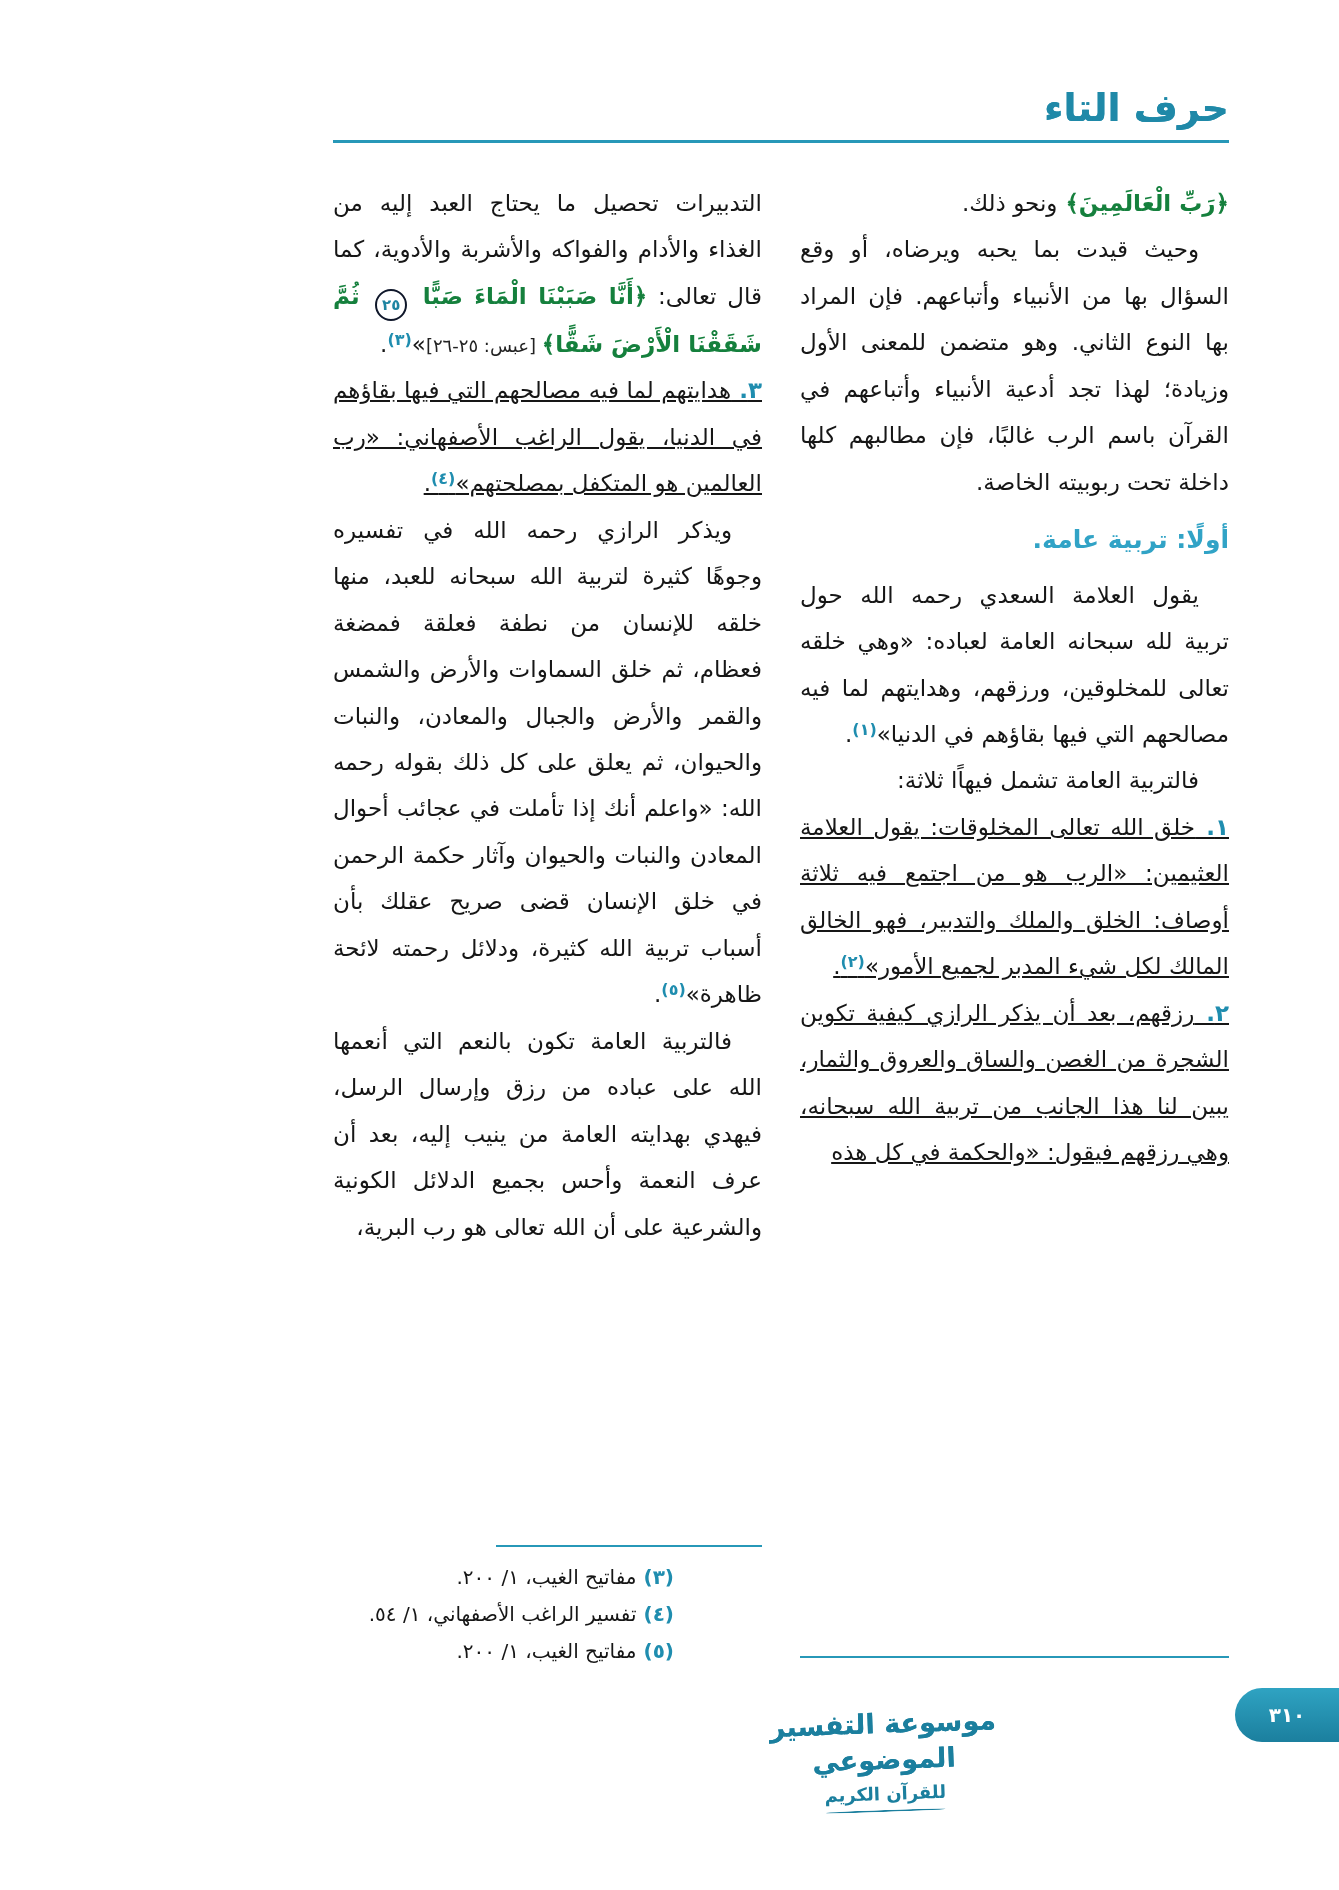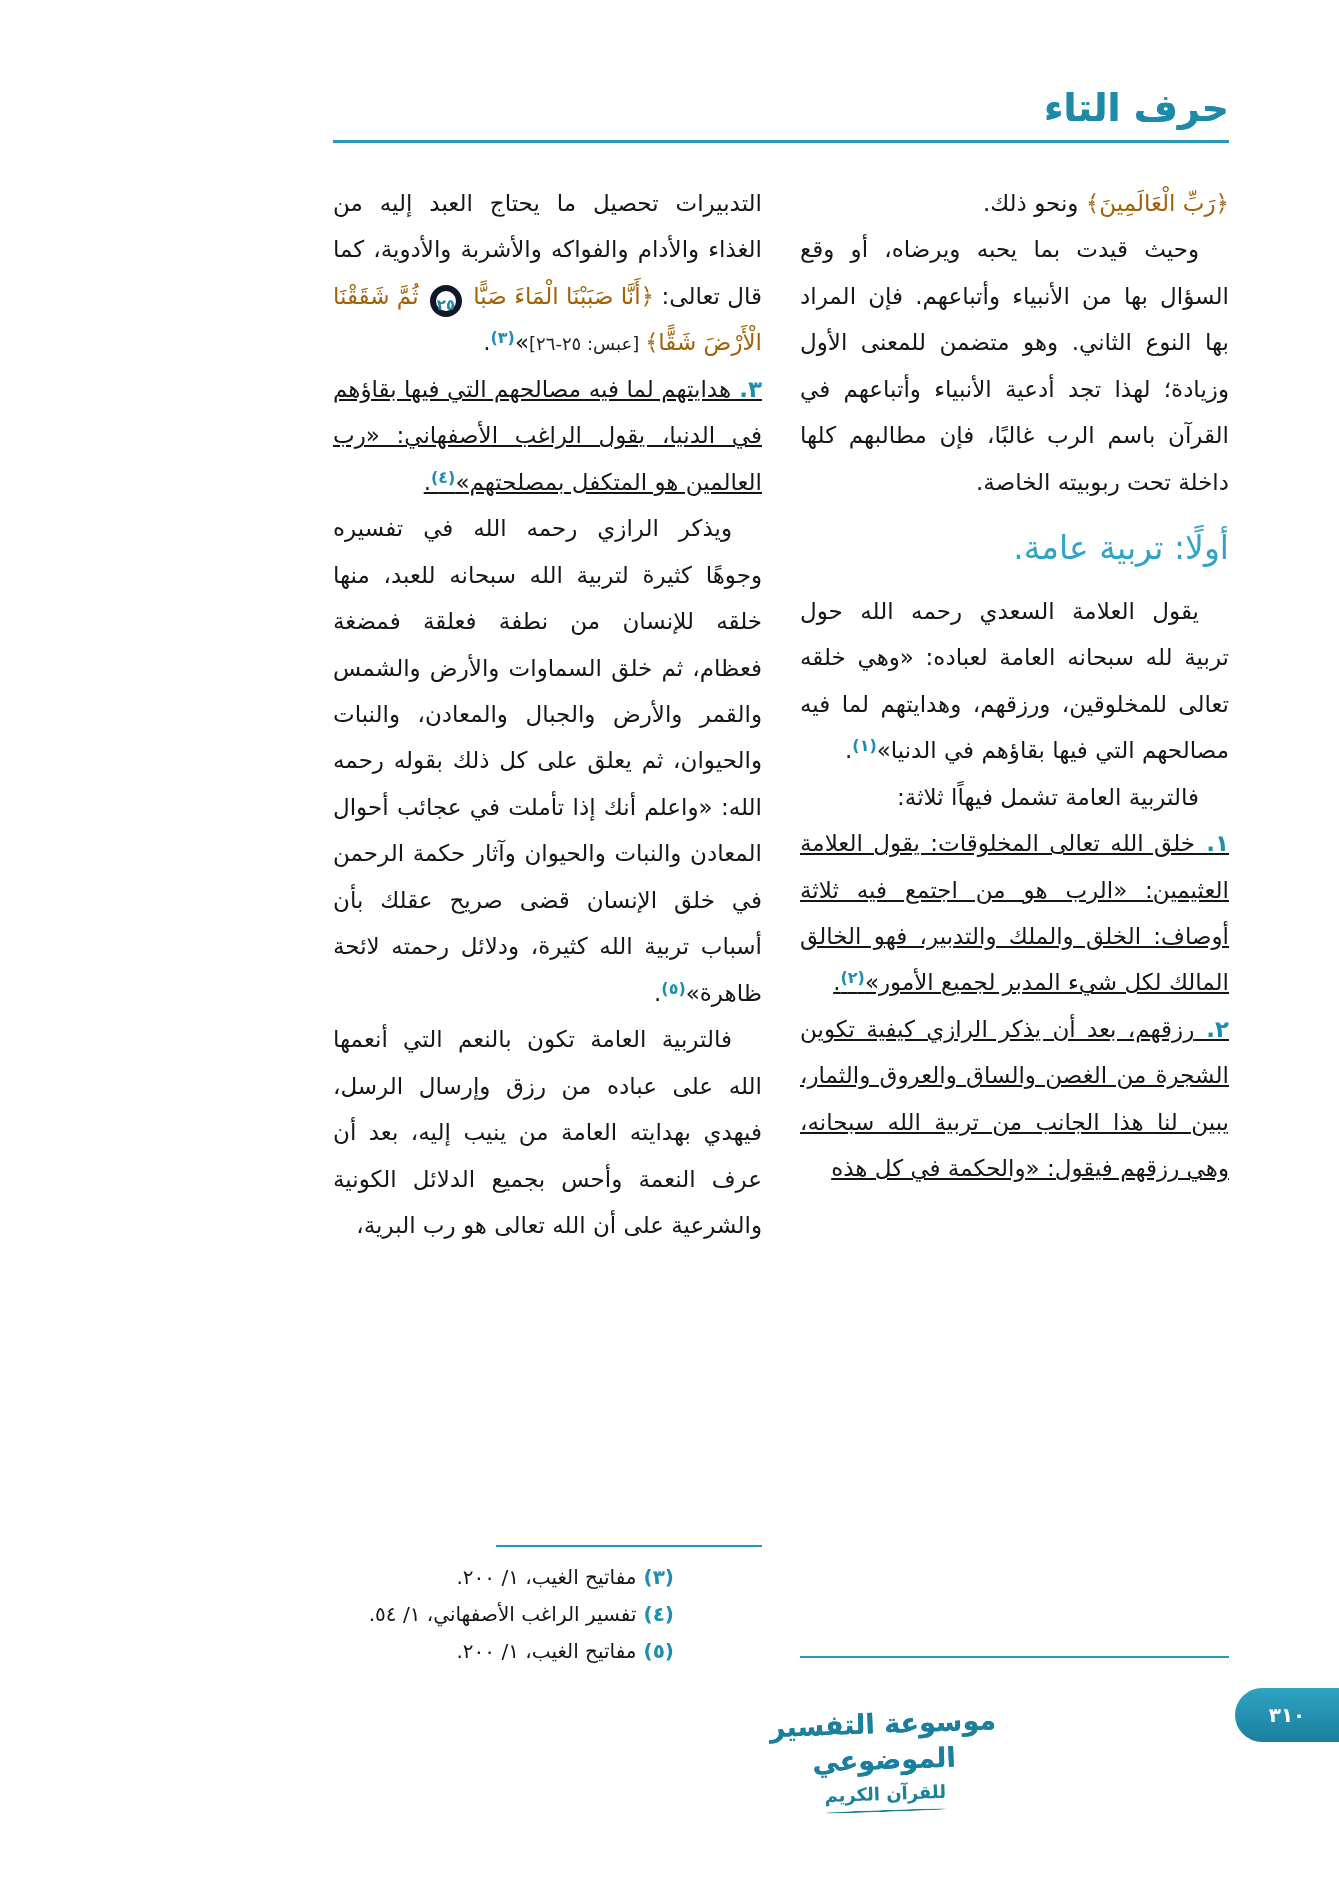--- a/index.html
+++ b/index.html
@@ -42,33 +42,33 @@
     font-size: 23px;
     line-height: 2.02;
     text-align: justify;
   }
   .para { margin: 0; text-indent: 30px; }
   .para.noindent { text-indent: 0; }
   .list-item { text-indent: 0; text-decoration: underline; }
   .heading {
     margin: 10px 0 6px 0;
     color: #31a3c6;
-    font-weight: normal;
-    font-size: 33px;
+    font-weight: bold;
+    font-size: 25px;
     text-indent: 0;
   }
   .run-num   { color: #1f8daf; font-weight: bold; }
-  .run-quran { color: #a16207; font-weight: normal; }
+  .run-quran { color: #15803d; font-weight: bold; }
   .run-fnref { color: #1f8daf; font-size: 16px; vertical-align: 7px; font-weight: bold; }
   .run-cite  { font-size: 18px; color: #222; }
   .run-ayah  {
     display: inline-block;
     width: 32px; height: 32px; line-height: 28px;
     box-sizing: border-box;
-    border: 6px solid #0f172a;
+    border: 2px solid #0f172a;
     border-radius: 50%;
     color: #1e85a2;
     text-align: center;
     font-size: 15px; font-weight: bold;
     vertical-align: -6px;
     margin: 0 4px;
     text-indent: 0;
   }
 
   

